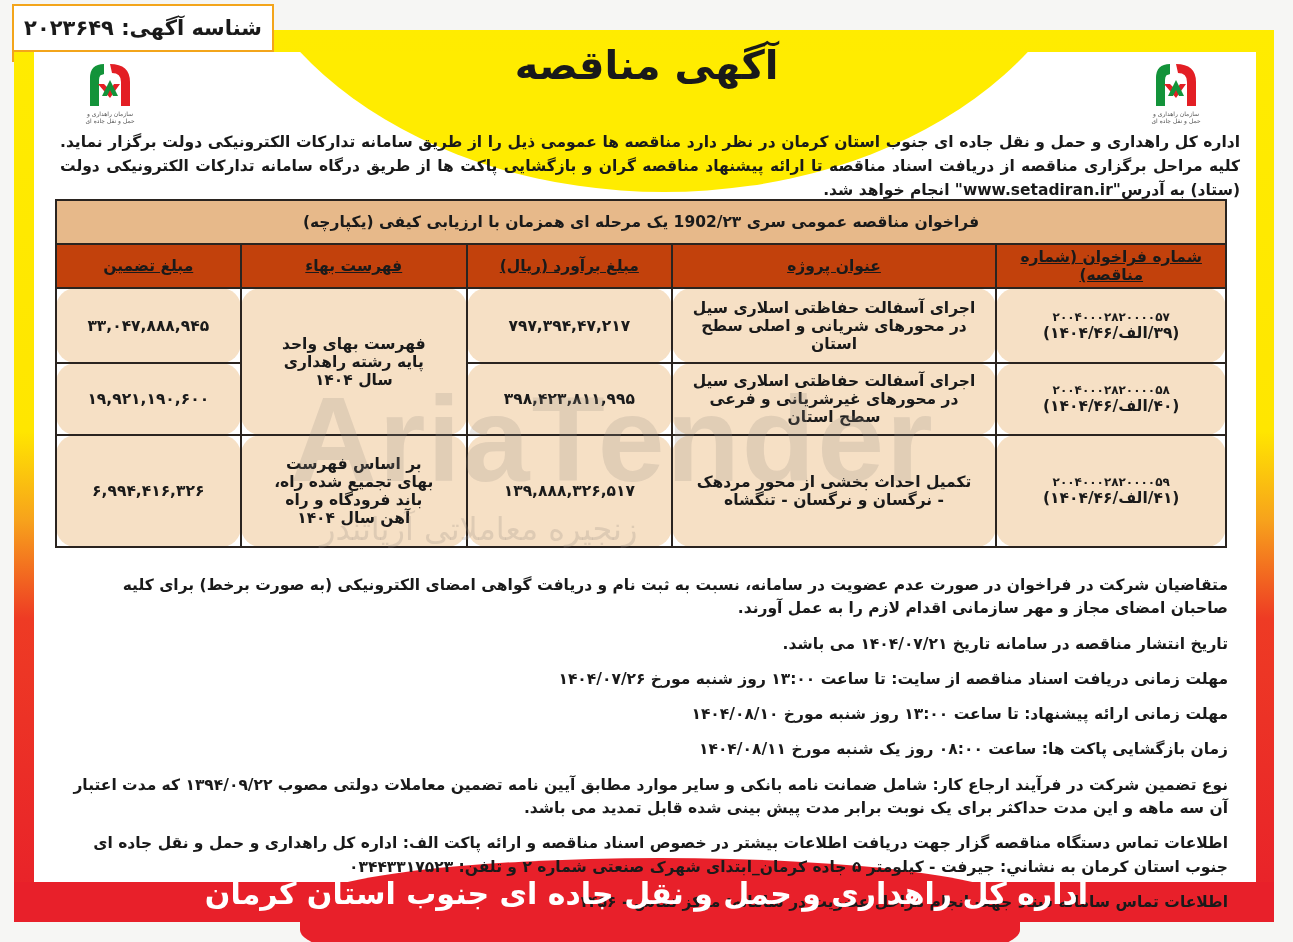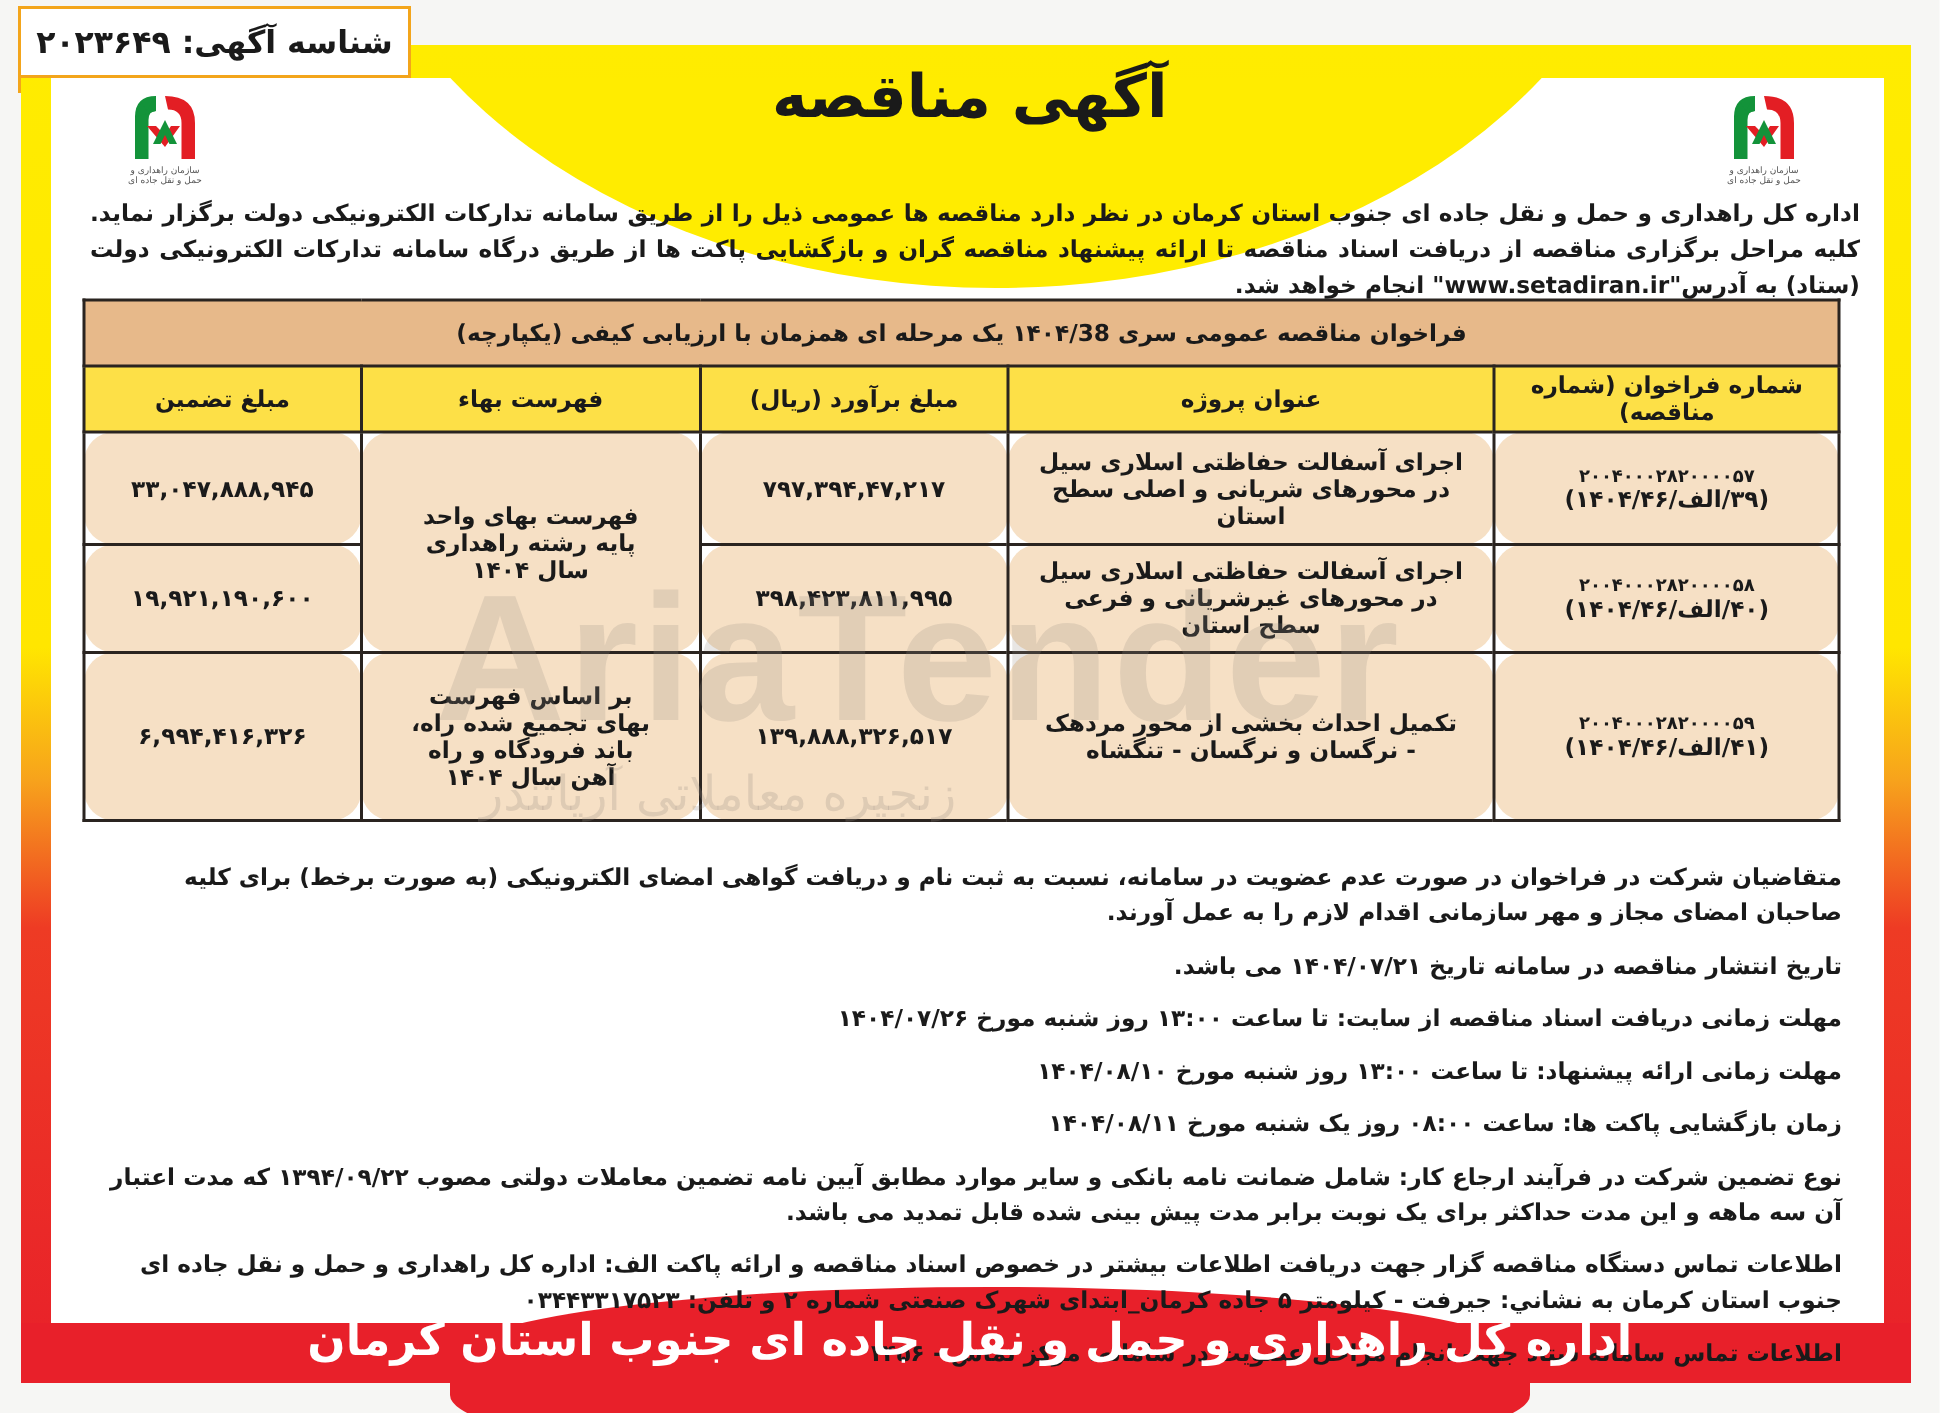--- a/index.html
+++ b/index.html
@@ -18,21 +18,21 @@
   .logo{position:absolute;width:56px;height:62px;z-index:3;}
   .logo .arch{position:absolute;left:4px;top:4px;width:48px;height:48px;}
   .logo .cap{position:absolute;left:0;top:54px;width:56px;font-size:6px;text-align:center;color:#555;}
   .logo-left{left:82px;top:56px;}
   .logo-right{left:1148px;top:56px;}
   .intro{position:absolute;left:60px;width:1180px;top:130px;direction:rtl;text-align:justify;font-size:15.5px;
          font-weight:bold;line-height:24px;z-index:3;}
   table.tender{position:absolute;left:55px;top:199px;width:1172px;border-collapse:collapse;direction:rtl;z-index:3;}
   table.tender td, table.tender th{border:2px solid #2a2420;text-align:center;vertical-align:middle;font-size:15.5px;font-weight:bold;}
   .cap-row th{background:#e7b98a;height:40px;font-size:16px;}
-  .head-row th{background:#fde047;height:40px;font-size:15px;}
+  .head-row th{background:#c2410c;height:40px;font-size:15px;text-decoration:underline;}
   .body-cell{background:#f6e0c5;border-radius:20px;}
   .num{font-size:12px;letter-spacing:1px;direction:ltr;unicode-bidi:plaintext;}
   .watermark{position:absolute;left:290px;top:370px;font-size:120px;font-weight:900;color:rgba(150,140,130,0.22);
              z-index:4;letter-spacing:2px;font-family:"Liberation Sans",sans-serif;pointer-events:none;}
   .watermark-sub{position:absolute;left:320px;top:510px;font-size:32px;color:rgba(150,140,130,0.25);z-index:4;direction:rtl;
                  letter-spacing:18px;pointer-events:none;text-align:center;}
   .body-text{position:absolute;left:60px;width:1180px;top:562px;direction:rtl;text-align:right;font-size:15.5px;
              font-weight:bold;line-height:23.3px;z-index:3;}
   .body-text p{margin:12px;}
   .bottom-arc{position:absolute;left:300px;top:858px;width:720px;height:120px;background:#e8202a;border-radius:50%/40%;z-index:2;}
@@ -74,21 +74,21 @@
     <path d="M16 36 L24 20 L32 36 L27 36 L24 30 L21 36 Z" fill="#13933a"></path>
   </svg>
   <div class="cap">سازمان راهداری و حمل و نقل جاده ای</div>
 </div>
 
 <div class="intro">اداره کل راهداری و حمل و نقل جاده ای جنوب استان کرمان در نظر دارد مناقصه ها عمومی ذیل را از طریق سامانه تدارکات الکترونیکی دولت برگزار نماید. کلیه مراحل برگزاری مناقصه از دریافت اسناد مناقصه تا ارائه پیشنهاد مناقصه گران و بازگشایی پاکت ها از طریق درگاه سامانه تدارکات الکترونیکی دولت (ستاد) به آدرس"www.setadiran.ir" انجام خواهد شد.</div>
 
 <table class="tender">
   <tbody>
       <tr class="cap-row">
-    <th colspan="5">فراخوان مناقصه عمومی سری ۱۴۰۴/38 یک مرحله ای همزمان با ارزیابی کیفی (یکپارچه)</th>
+    <th colspan="5">فراخوان مناقصه عمومی سری 1902/۲۳ یک مرحله ای همزمان با ارزیابی کیفی (یکپارچه)</th>
   </tr>
   <tr class="head-row">
     <th style="width:225px">شماره فراخوان (شماره مناقصه)</th>
     <th style="width:320px">عنوان پروژه</th>
     <th style="width:200px">مبلغ برآورد (ریال)</th>
     <th style="width:222px">فهرست بهاء</th>
     <th style="width:180px">مبلغ تضمین</th>
   </tr>
   <tr style="height:75px">
     <td class="body-cell">

